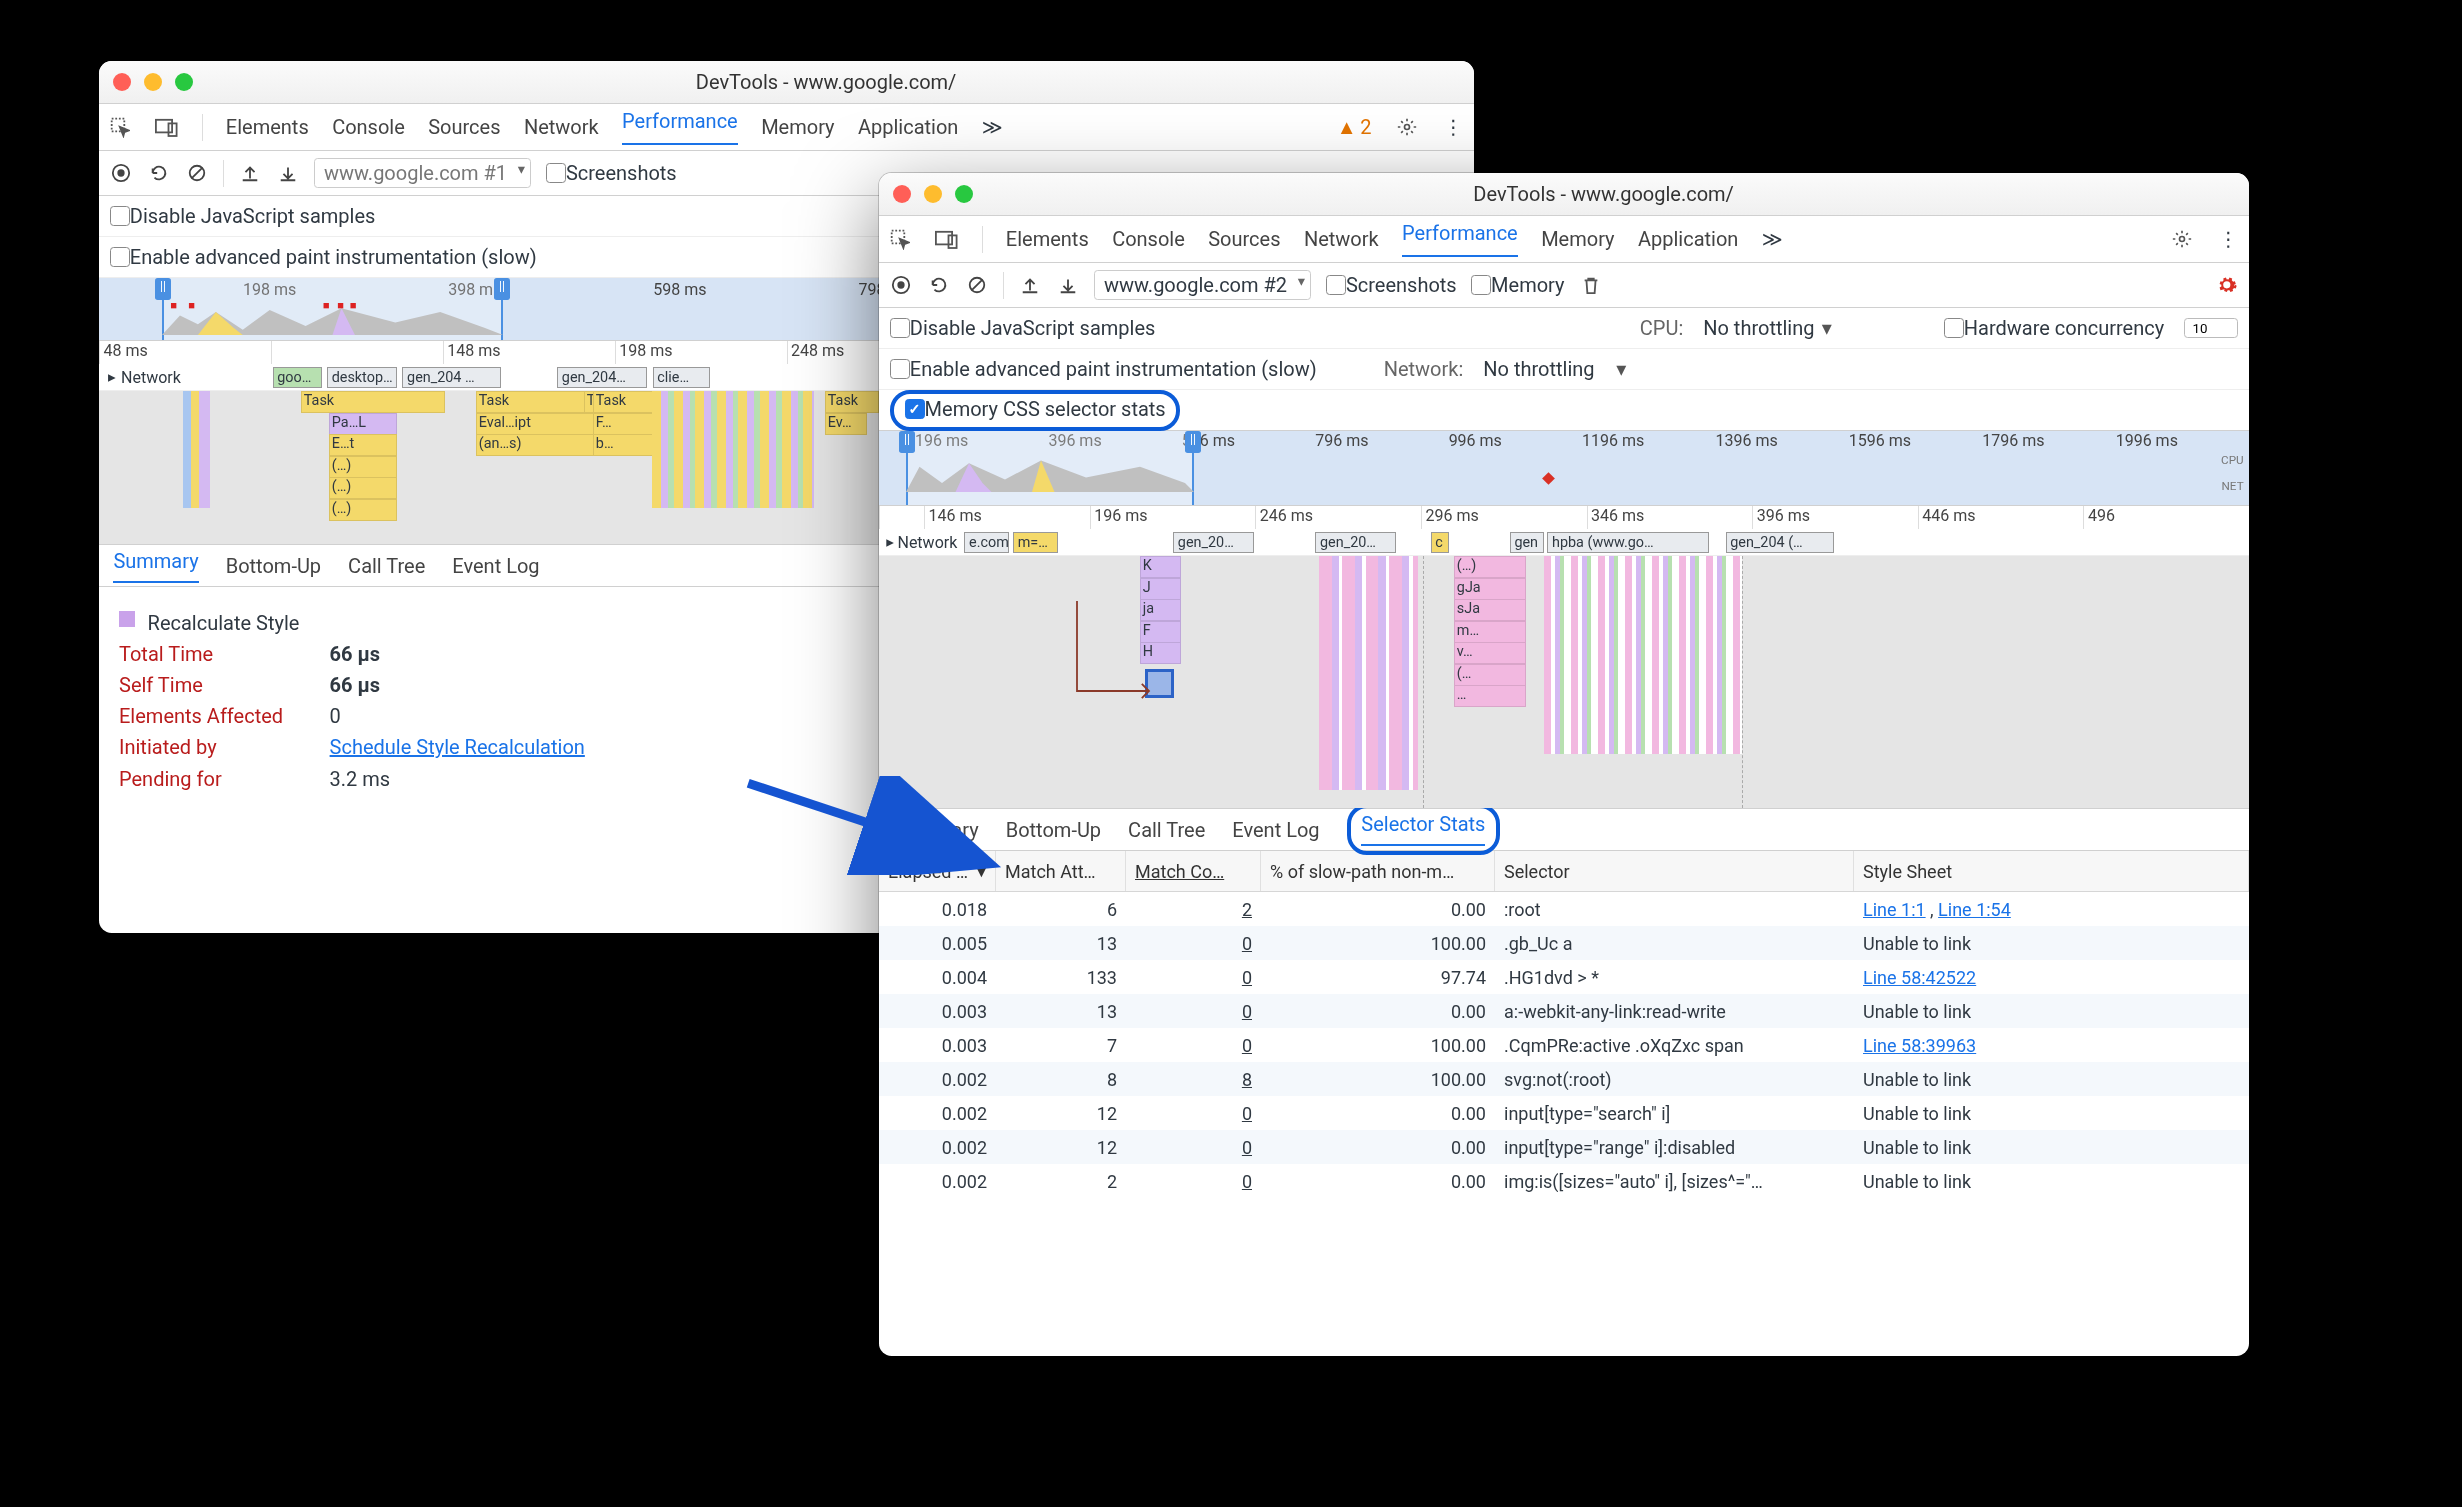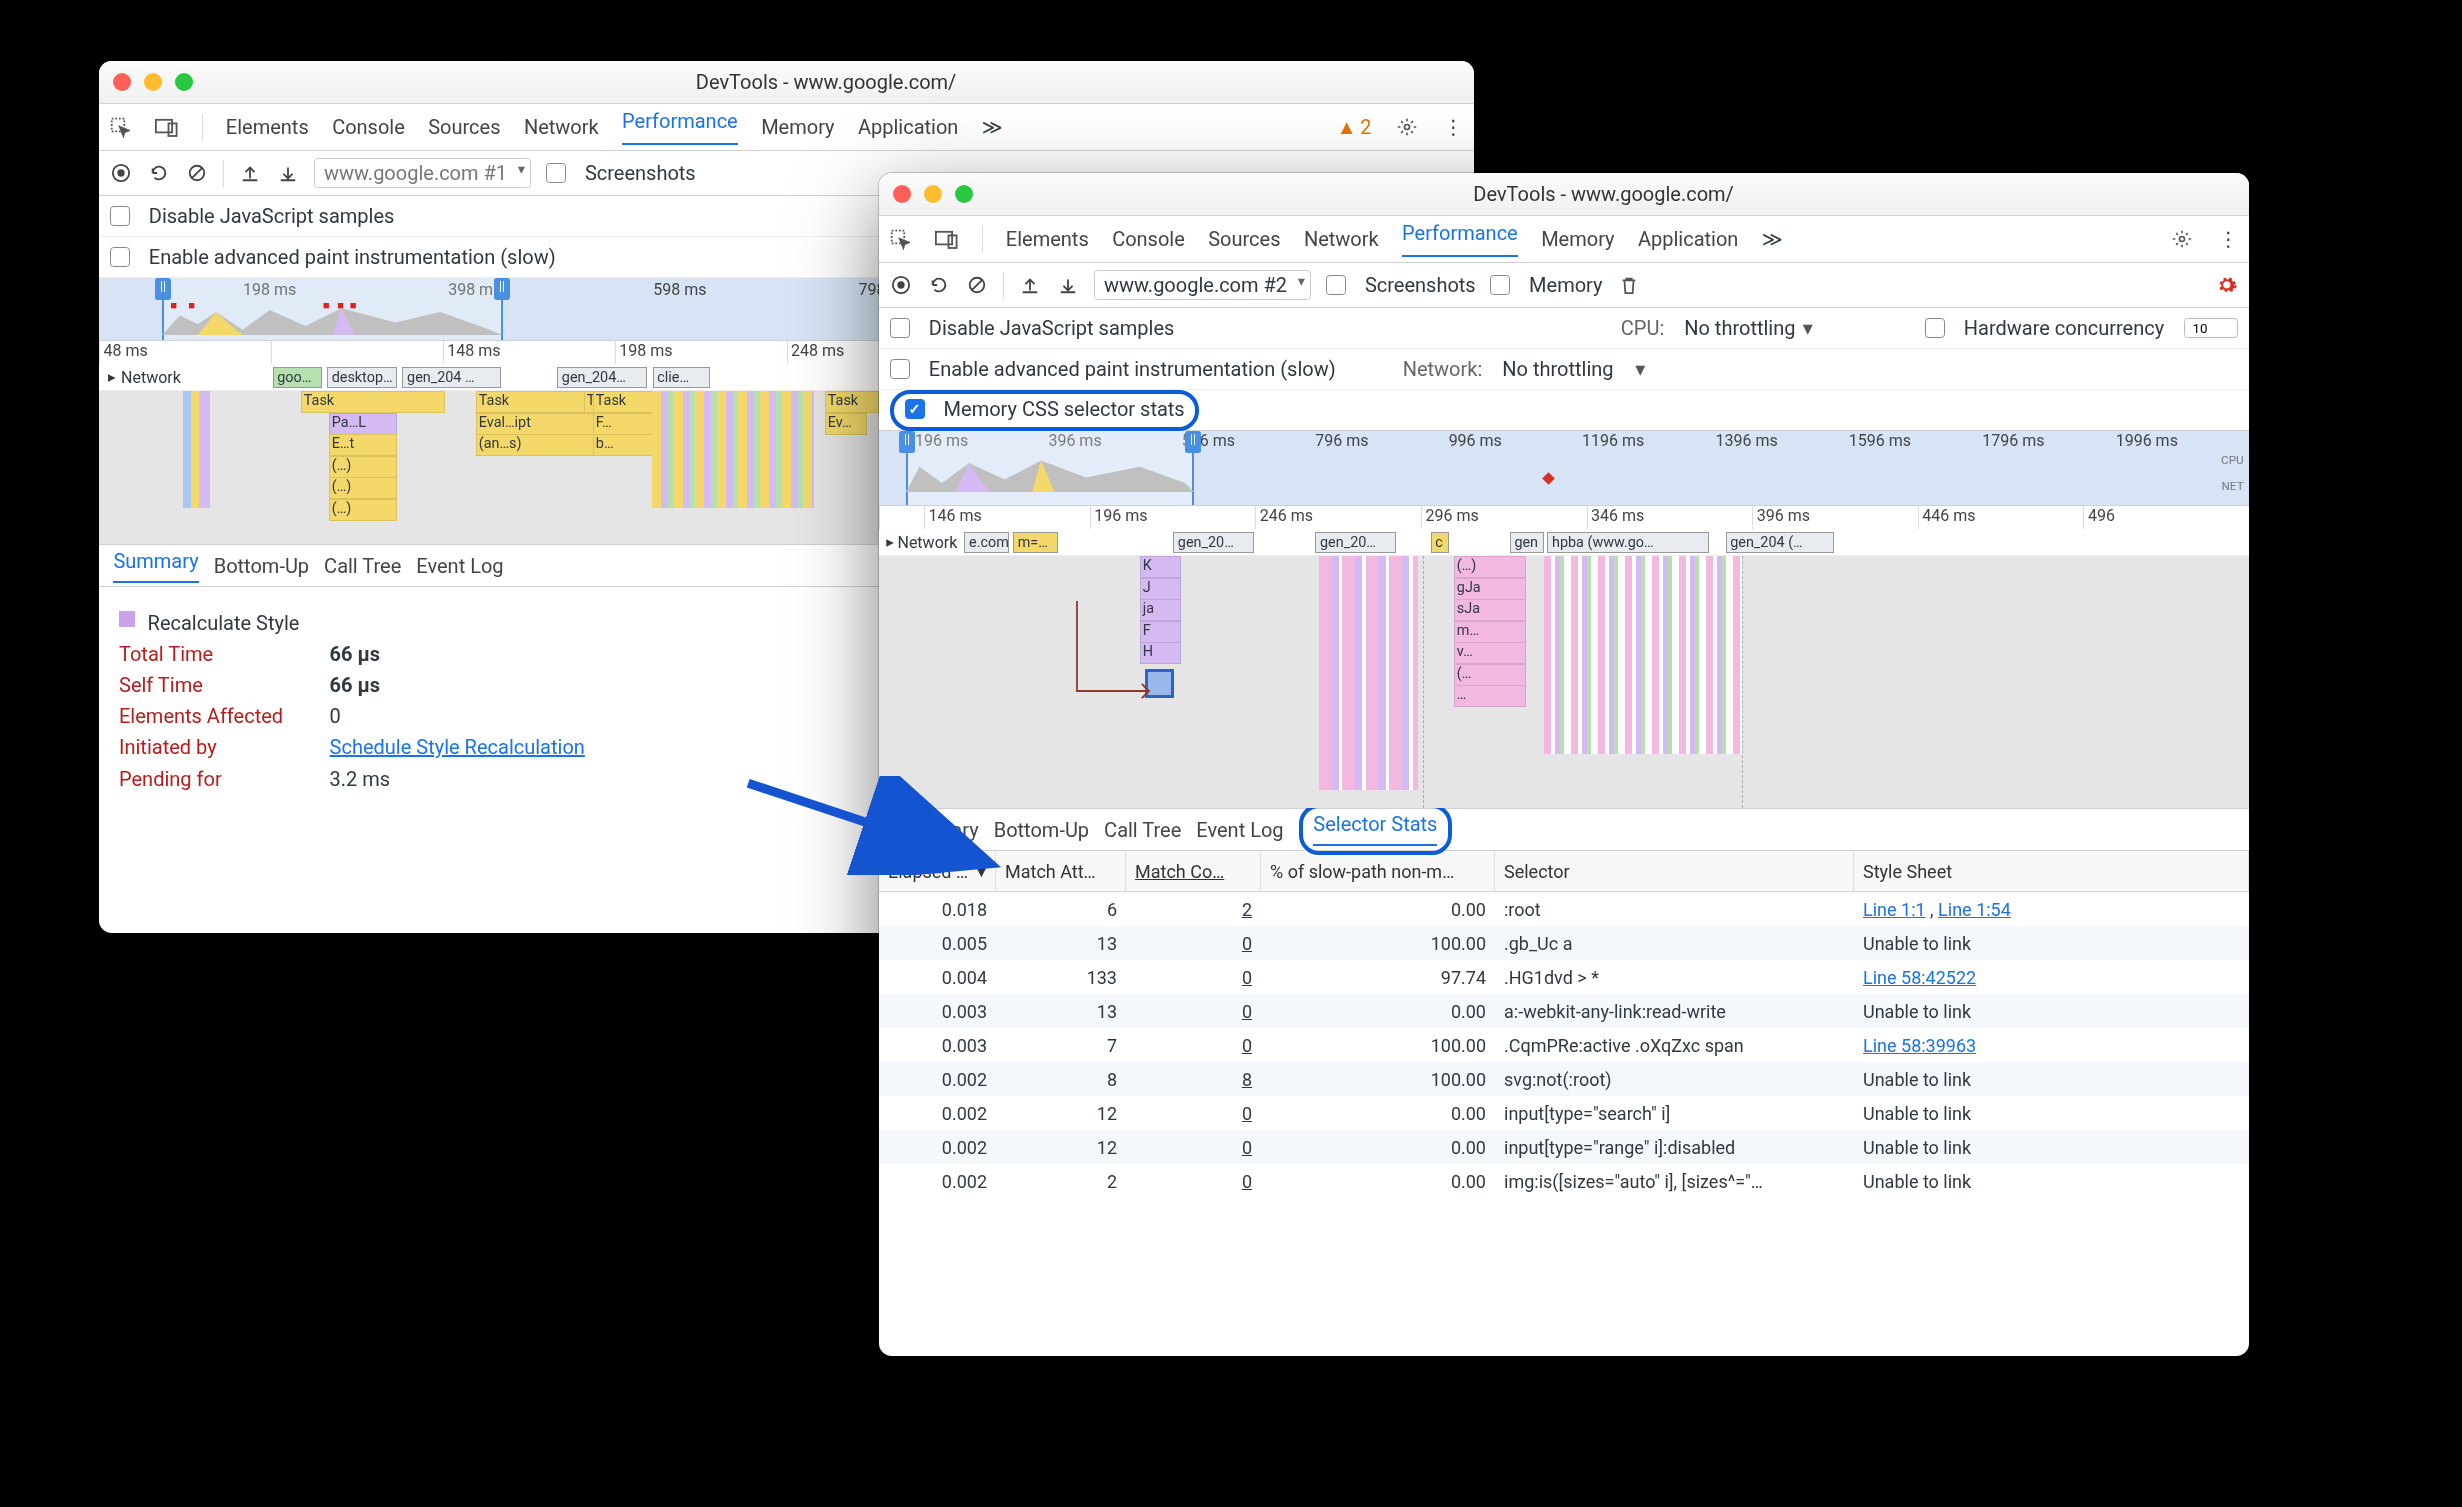--- a/index.html
+++ b/index.html
@@ -11,39 +11,39 @@
   .t-close { background: #ff5f57; } .t-min { background: #febc2e; } .t-max { background: #28c840; }
   .titlebar .title { flex: 1; text-align: center; font-size: 20px; color: #333; }
   .tabs { display: flex; align-items: center; height: 47px; border-bottom: 0.9px solid #d0d0d0; padding: 0 9px; gap: 23.4px; }
   .tabs .spacer { flex: 1; }
   .tab { color: #444; font-size: 20px; white-space: nowrap; }
   .tab.active { color: #1a73e8; border-bottom: 2.7px solid #1a73e8; padding-bottom: 10px; }
   .icn { width: 23.4px; height: 23.4px; display: inline-flex; align-items: center; justify-content: center; }
   .toolbar { display: flex; align-items: center; height: 45px; border-bottom: 0.9px solid #d0d0d0; padding: 0 10.8px; gap: 14.4px; font-size: 20px; }
   .sel { border: 0.9px solid #ccc; border-radius: 3.6px; padding: 1.8px 23.4px 1.8px 9px; background: #fff; position: relative; white-space: nowrap; }
   .sel:after { content: "▾"; position: absolute; right: 5.4px; color: #666; font-size: 14.4px; }
-  .check { display: flex; align-items: center; gap: 19px; white-space: nowrap; }
+  .check { display: flex; align-items: center; gap: 0; white-space: nowrap; }
   .check .box { width: 20px; height: 20px; border: 1.8px solid #888; border-radius: 3.6px; display: inline-flex; align-items: center; justify-content: center; background: #fff; }
   .check.checked .box { background: #1a73e8; border-color: #1a73e8; color: #fff; }
   .check.checked .box:after { content: "✓"; font-size: 14.4px; font-weight: bold; }
   .circle-blue { border: 4.5px solid #0b5cd8; border-radius: 20px; padding: 3.6px 10.8px 5.4px; display: inline-flex; align-items: center; }
   .settings-row { display: flex; align-items: center; height: 41px; border-bottom: 0.9px solid #eee; padding: 0 10.8px; gap: 20px; font-size: 20px; }
   .label-dim { color: #666; }
   .link { color: #1a73e8; text-decoration: underline; }
   .overview { position: relative; height: 63px; border-bottom: 0.9px solid #d0d0d0; background: linear-gradient(#d7e4f5,#d7e4f5); }
   .overview .tick-row { display:flex; font-size:16px; color:#444; height:20px; }
   .overview .tick { flex:1; }
   .badge-warn { color:#e37400; display:flex; align-items:center; gap:3.6px; }
   .badge-warn:before { content:"▲"; color:#e37400; }
   .ruler { display:flex; font-size:16px; color:#444; height:23.4px; background:#fff; }
   .ruler>div { flex:1; border-left:0.9px solid #ddd; padding-left:3.6px; }
   .flame { position:relative; height:171px; background:#e5e5e5; overflow:hidden; }
   .block { position:absolute; height:21.6px; border:0.9px solid rgba(0,0,0,.1); font-size:14.4px; overflow:hidden; white-space:nowrap; padding:0 1.8px; }
   .c-yellow { background:#f4d96a; } .c-purple { background:#d4b9f2; } .c-pink { background:#f2b8e0; }
-  .sub-tabs { display:flex; gap:15px; height:43px; align-items:center; padding:0 14.4px; border-top:0.9px solid #d0d0d0; border-bottom:0.9px solid #d0d0d0; background:#fff; font-size:20px; }
+  .sub-tabs { display:flex; gap:27px; height:43px; align-items:center; padding:0 14.4px; border-top:0.9px solid #d0d0d0; border-bottom:0.9px solid #d0d0d0; background:#fff; font-size:20px; }
   .sub-tabs .st { color:#444; } .sub-tabs .st.active { color:#1a73e8; border-bottom:2.7px solid #1a73e8; padding-bottom:8px; }
   .summary-body { padding:16px 20px; font-size:20px; }
   .summary-body .row { display:flex; gap:12.6px; margin:7.2px 0; }
   .summary-body .lbl { color:#b91c1c; min-width:198px; }
   .data-header { display:flex; background:#f7f7f7; border-bottom:0.9px solid #d6d6d6; height:41px; align-items:center; font-size:18px; color:#333; }
   .data-header>div { padding:0 9px; white-space:nowrap; overflow:hidden; text-overflow:ellipsis; border-right:0.9px solid #e0e0e0; height:100%; display:flex; align-items:center; }
   .data-row { display:flex; height:34px; align-items:center; font-size:18px; }
   .data-row:nth-child(odd) { background:#fff; } .data-row:nth-child(even) { background:#f4f8fc; }
   .data-row>div { padding:0 9px; white-space:nowrap; overflow:hidden; text-overflow:ellipsis; }
   .num { text-align:right; }

